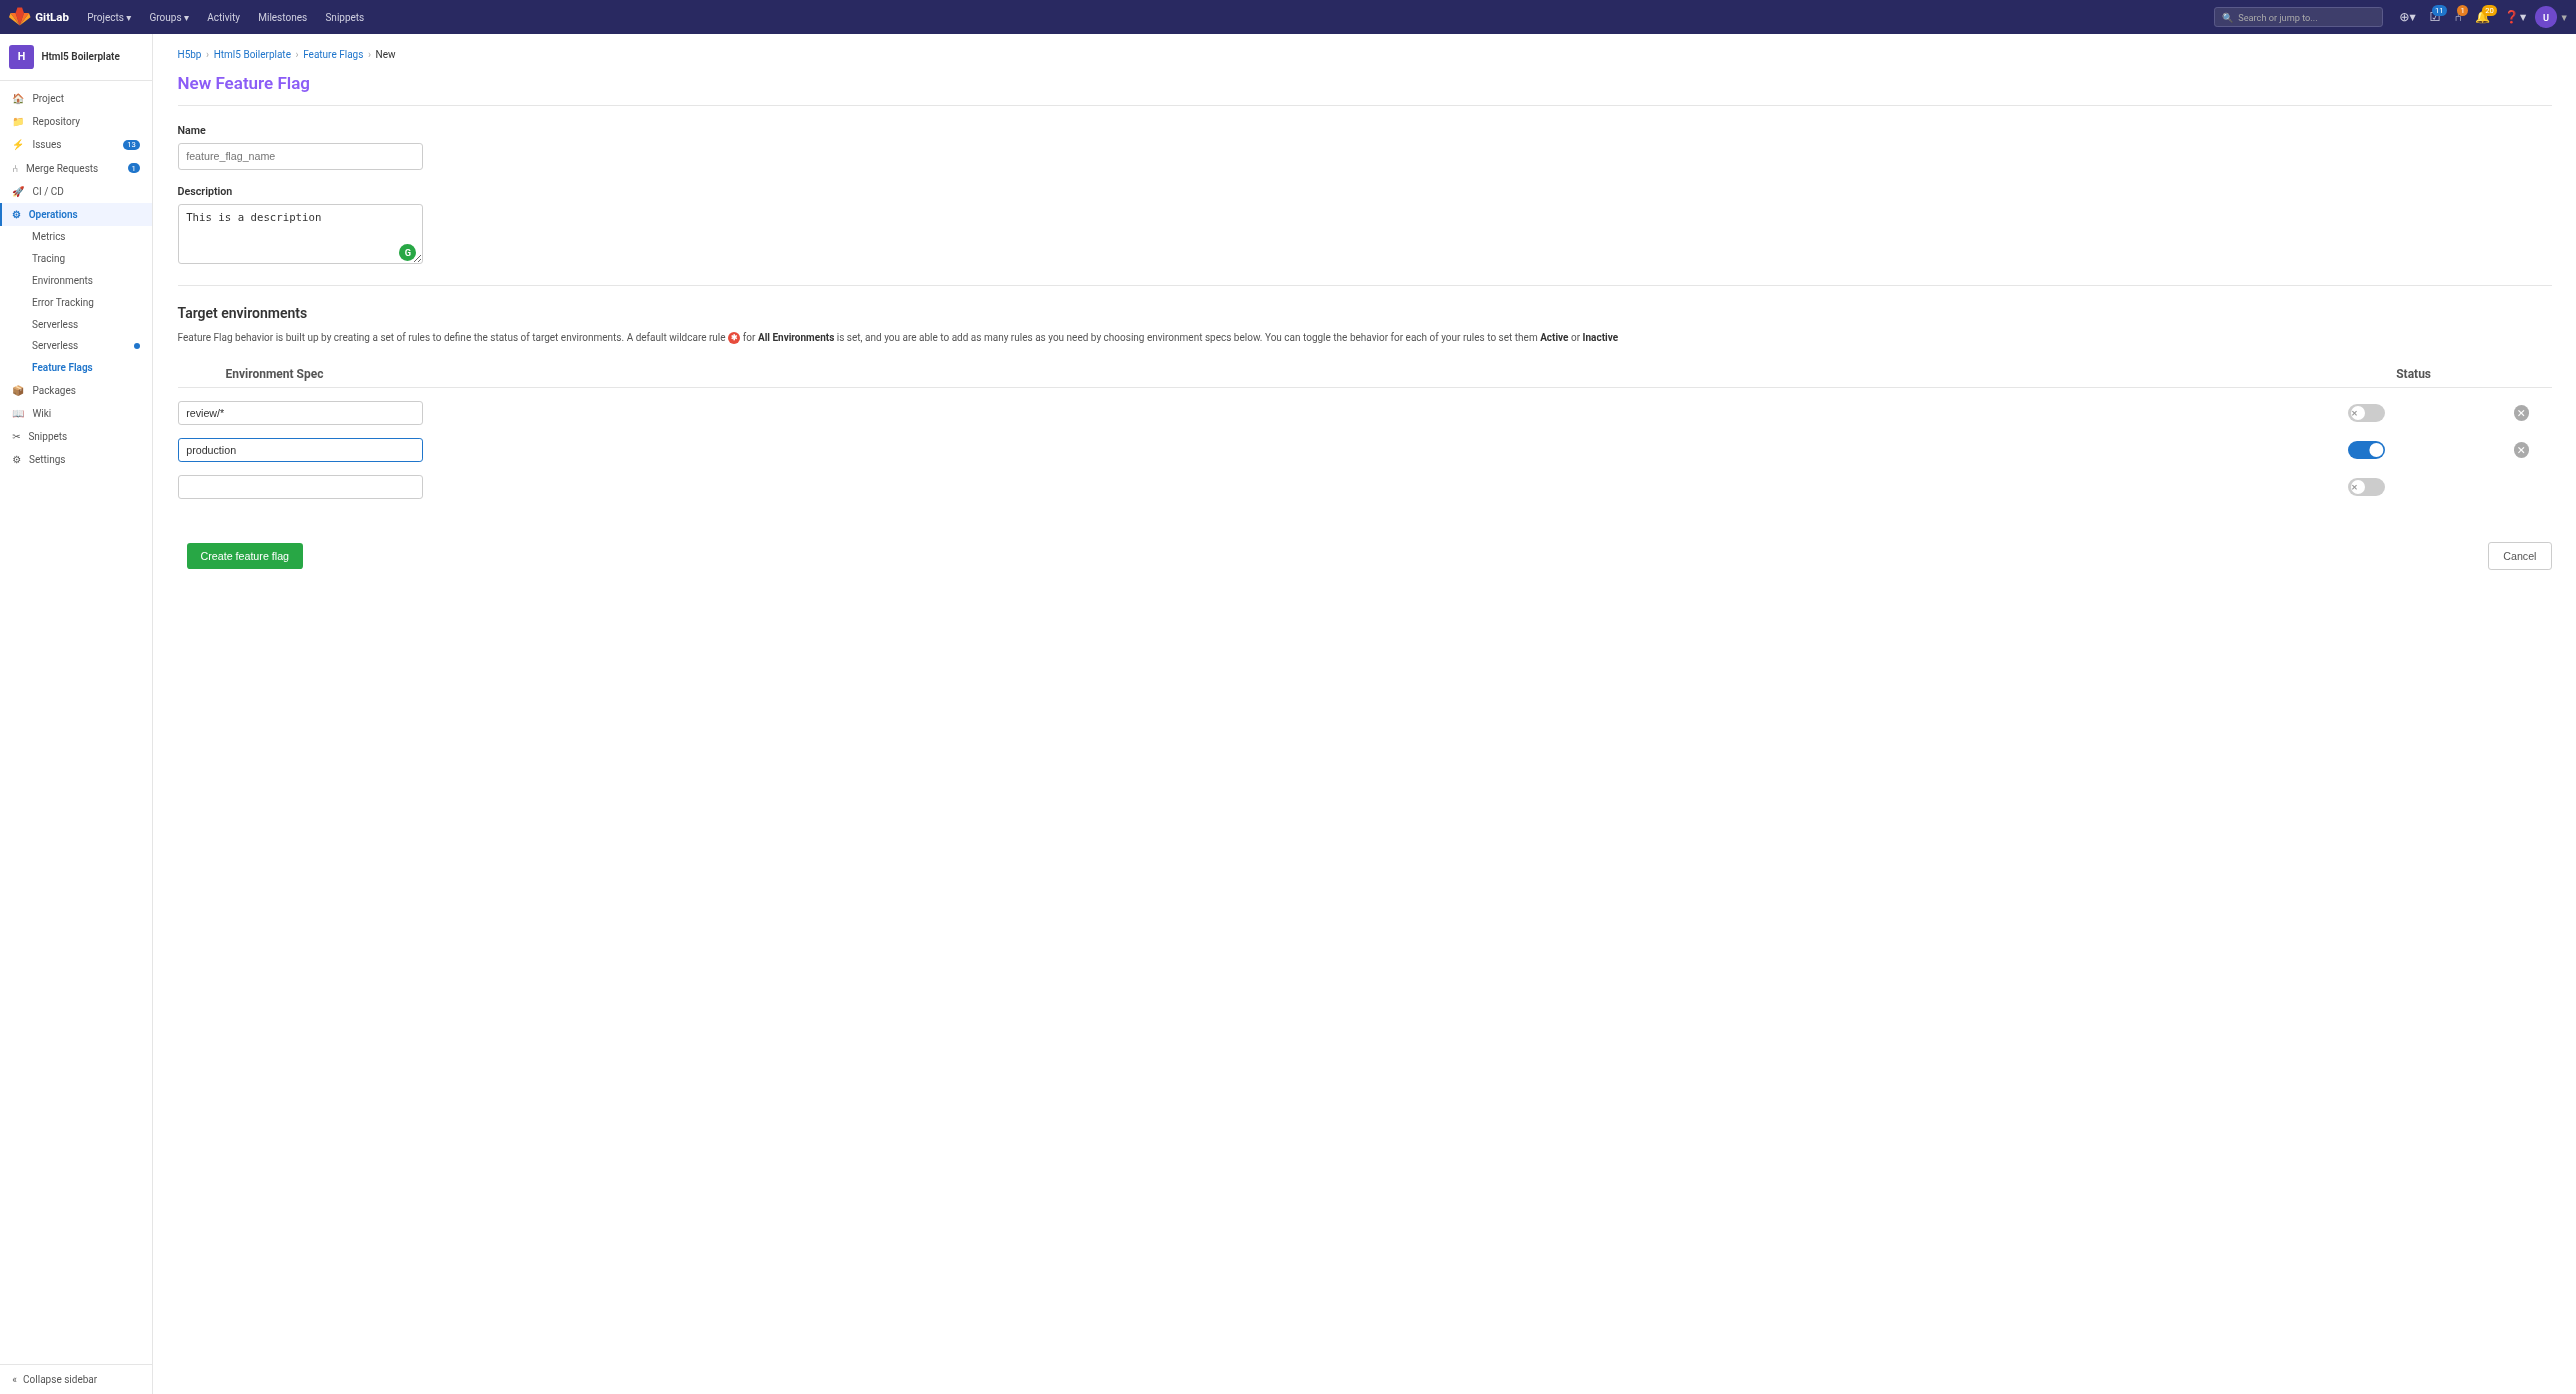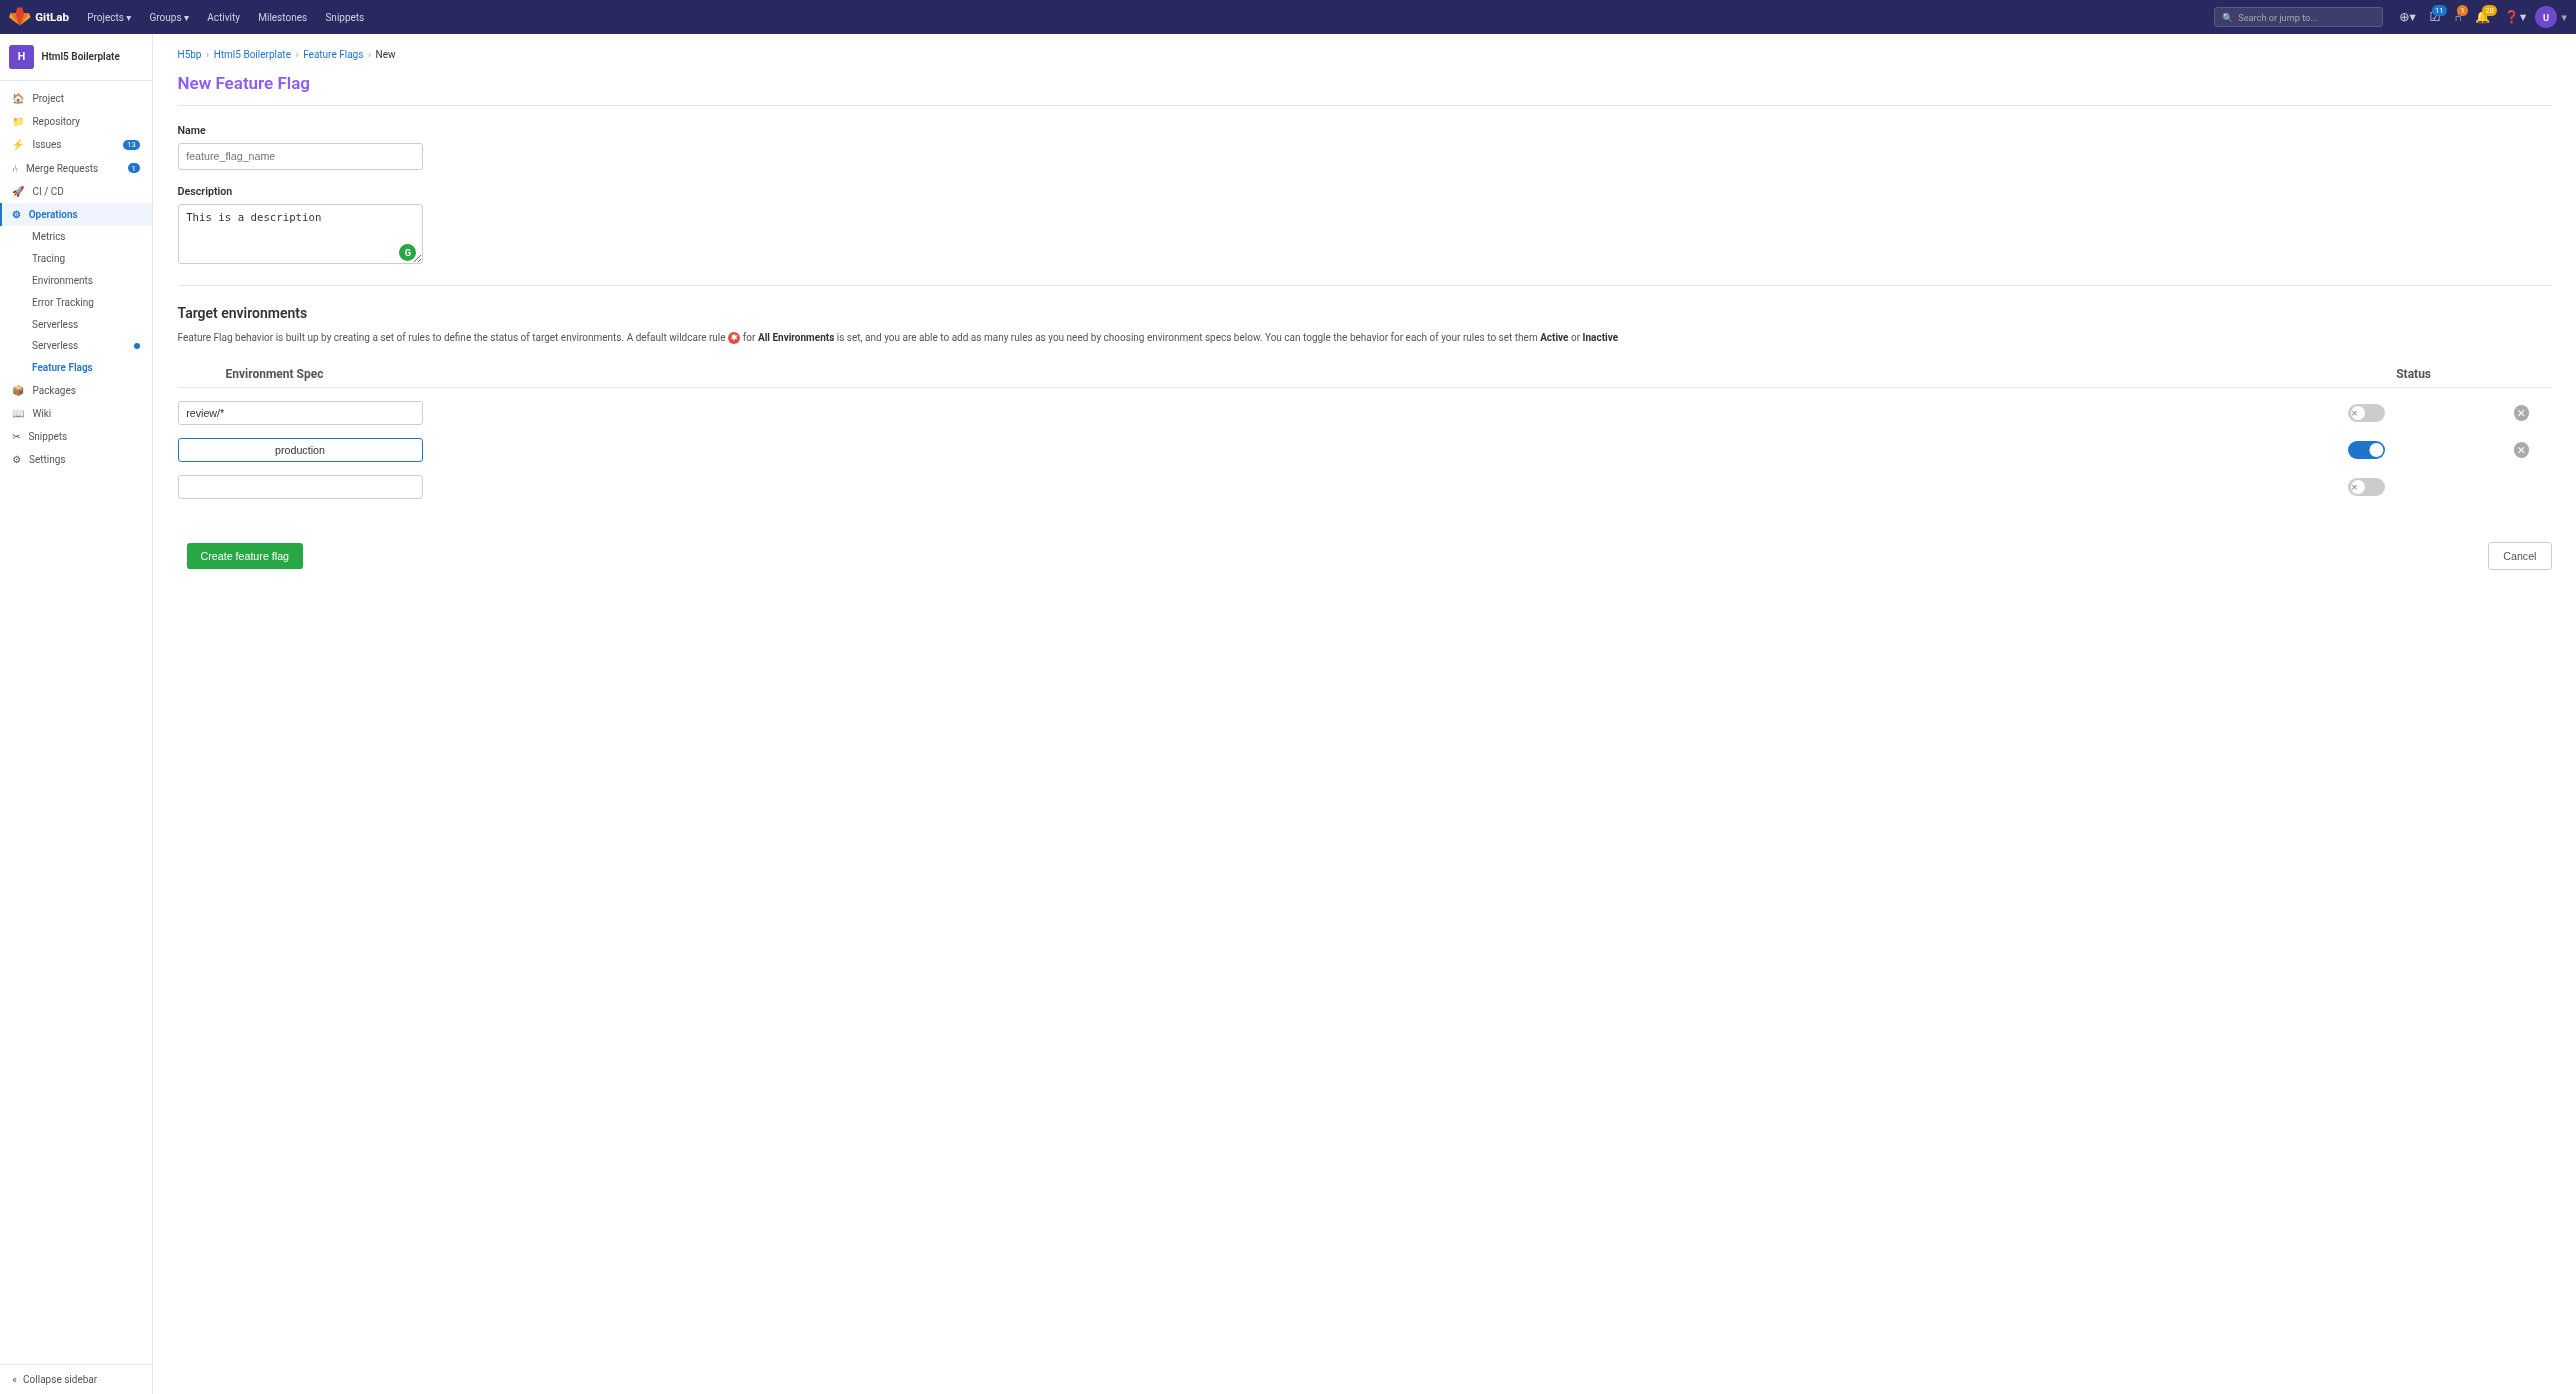--- a/index.html
+++ b/index.html
@@ -297,21 +297,21 @@
             </span>
           </label>
         </div>
         <div>
           <button class="remove-btn">✕</button>
         </div>
       </div>
 
       <div class="env-row env-row-focused">
         <div>
-          <input class="env-input" type="text" value="production" style="border-color: rgb(31, 117, 203); text-align: center;">
+          <input class="env-input" type="text" value="production" style="border-color: rgb(31, 117, 203);">
         </div>
         <div class="toggle-wrapper">
           <label class="toggle">
             <input type="checkbox" checked="" style="">
             <span class="toggle-slider">
               <span class="toggle-check">✓</span>
             </span>
           </label>
         </div>
         <div>

